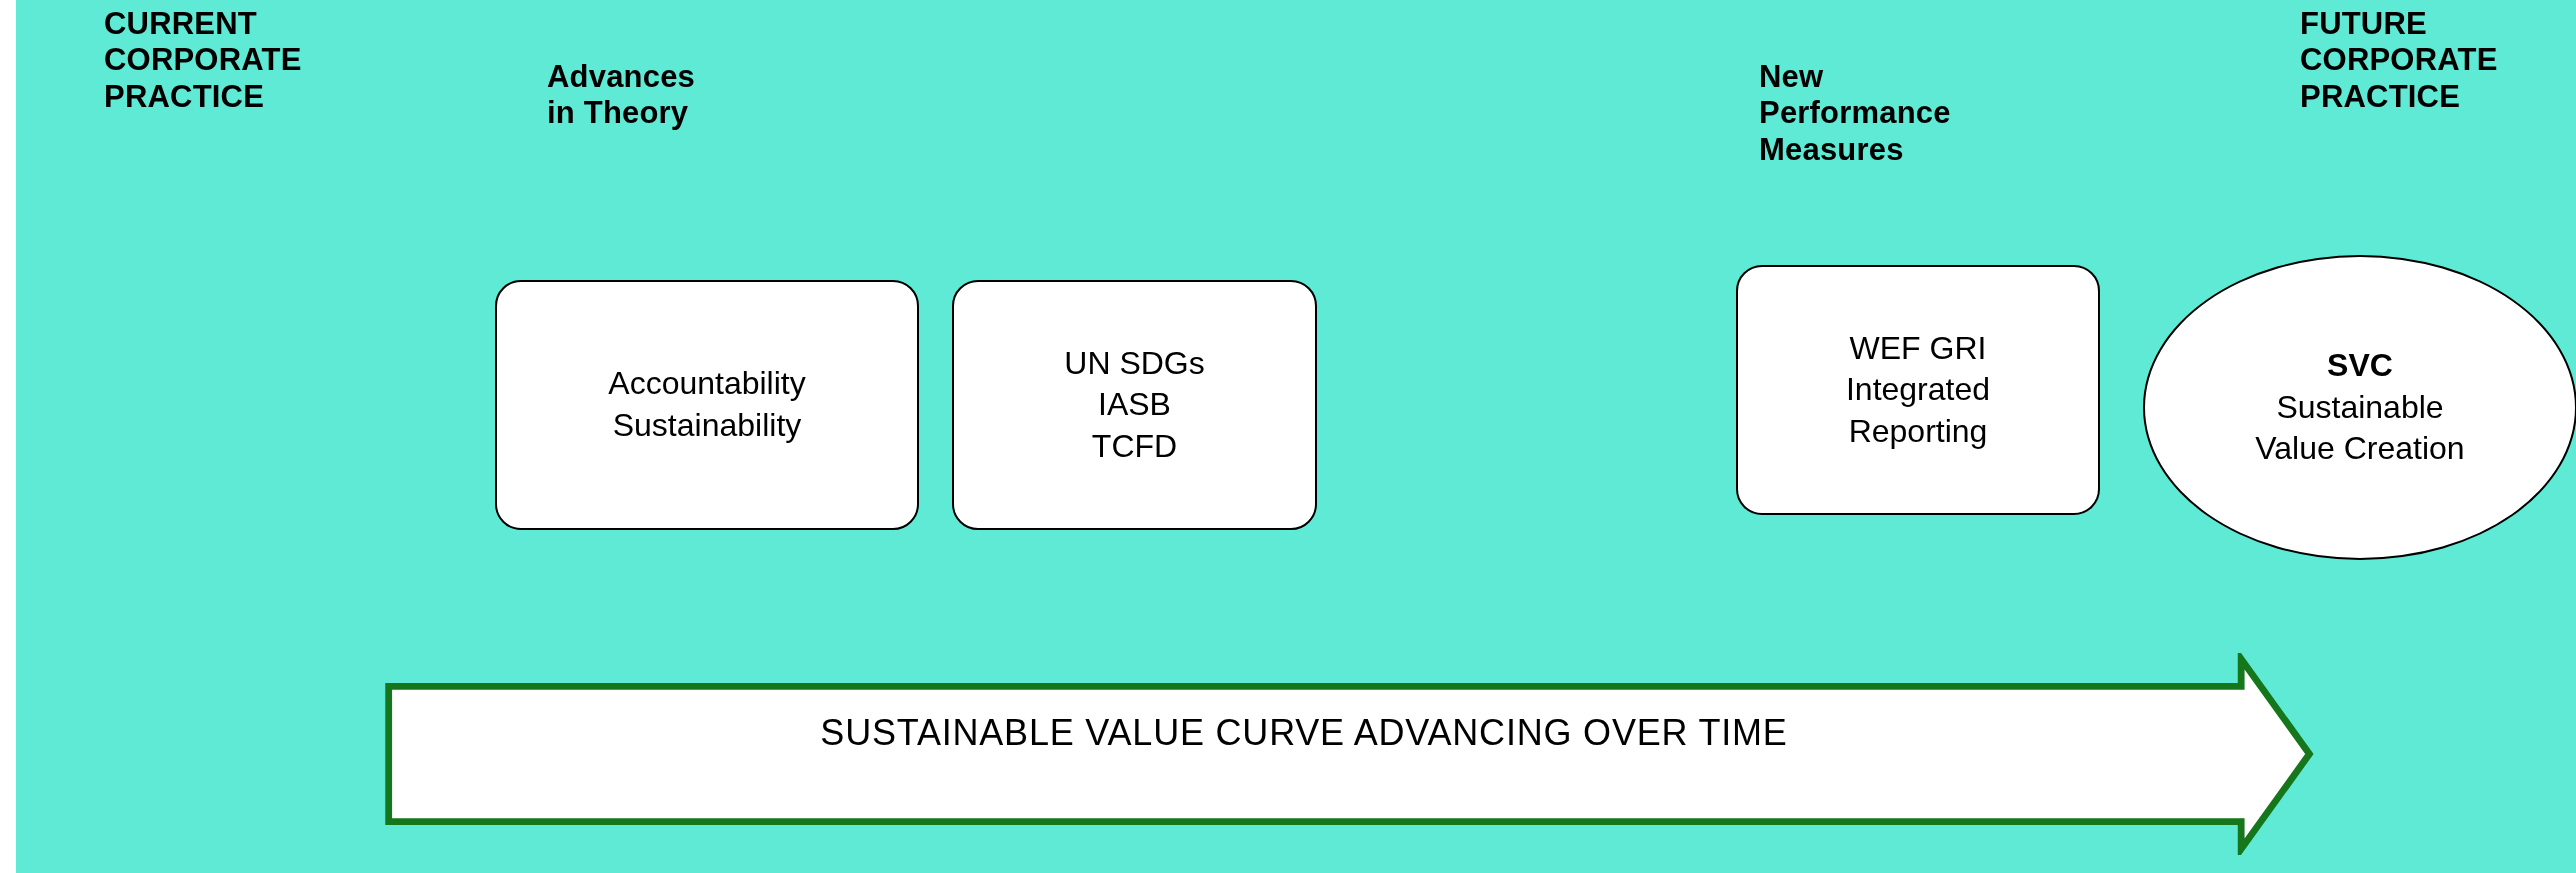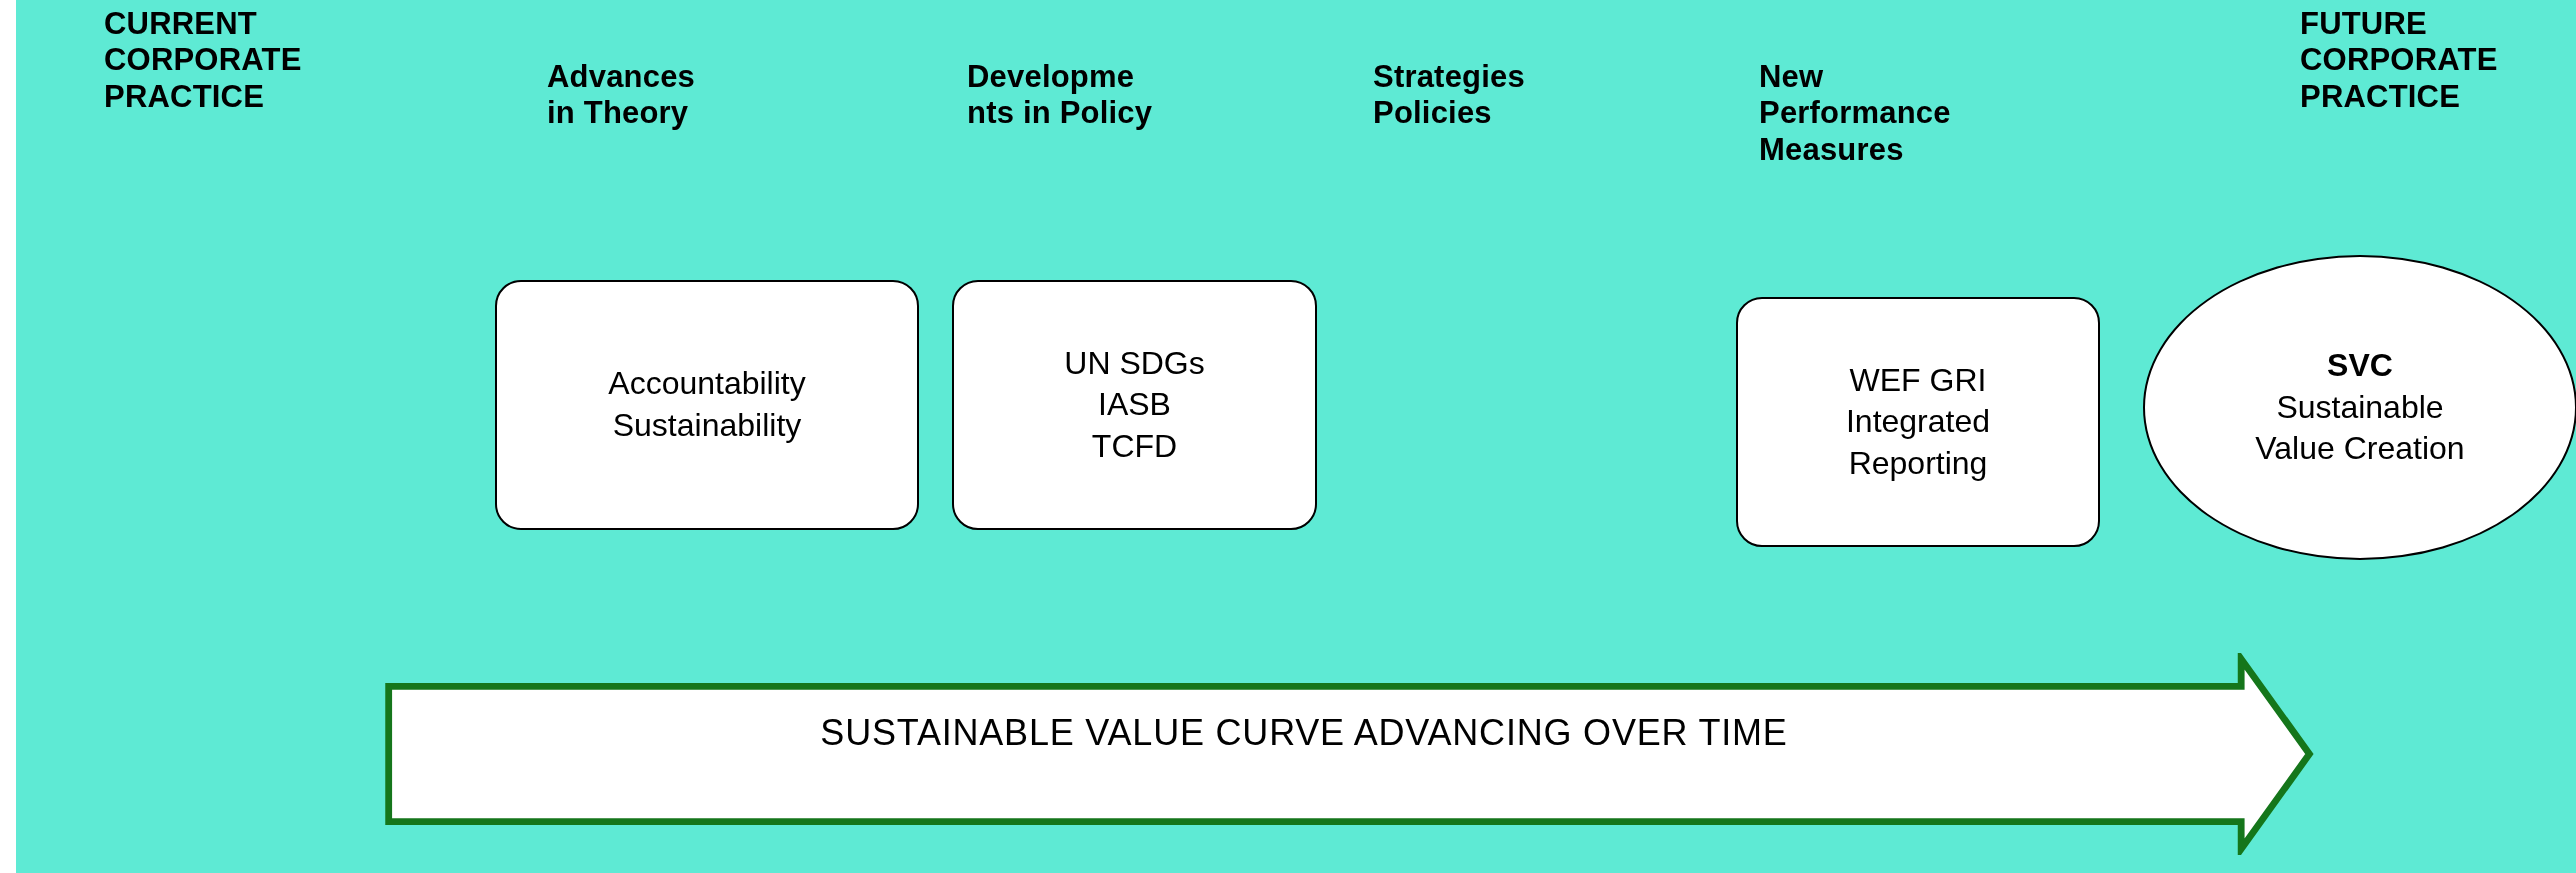--- a/index.html
+++ b/index.html
@@ -62,21 +62,21 @@
   .shape .line.bold {
     font-weight: bold;
   }
   .ellipse { border-radius: 50%; }
   .rbox    { border-radius: 26px; }
 
   #shape-msv      { left: 27px;   top: 255px; width: 421px; height: 305px; }
   #shape-theory   { left: 479px;  top: 280px; width: 424px; height: 250px; }
   #shape-unsdgs   { left: 936px; top: 280px; width: 365px; height: 250px; }
   #shape-netzero  { left: 1320px; top: 258px; width: 373px; height: 296px; }
-  #shape-wefgri   { left: 1720px; top: 297px; width: 364px; height: 250px; }
+  #shape-wefgri   { left: 1720px; top: 265px; width: 364px; height: 250px; }
   #shape-svc      { left: 2127px; top: 255px; width: 434px; height: 305px; }
 
   
   #arrow-wrap {
     position: absolute;
     left: 356px;
     top: 653px;
     width: 1948px;
     height: 202px;
   }
@@ -100,25 +100,21 @@
 
 <div id="canvas">
 
   <div class="col-header left" id="hdr-current">CURRENT
 CORPORATE
 PRACTICE</div>
 
   <div class="col-header center" id="hdr-advances">Advances
 in Theory</div>
 
-  <div class="col-header center" id="hdr-policy">Developme
-nts in Policy</div>
 
-  <div class="col-header center" id="hdr-strategy">Strategies
-Policies</div>
 
   <div class="col-header center" id="hdr-measures">New
 Performance
 Measures</div>
 
   <div class="col-header left" id="hdr-future">FUTURE
 CORPORATE
 PRACTICE</div>
 
 

